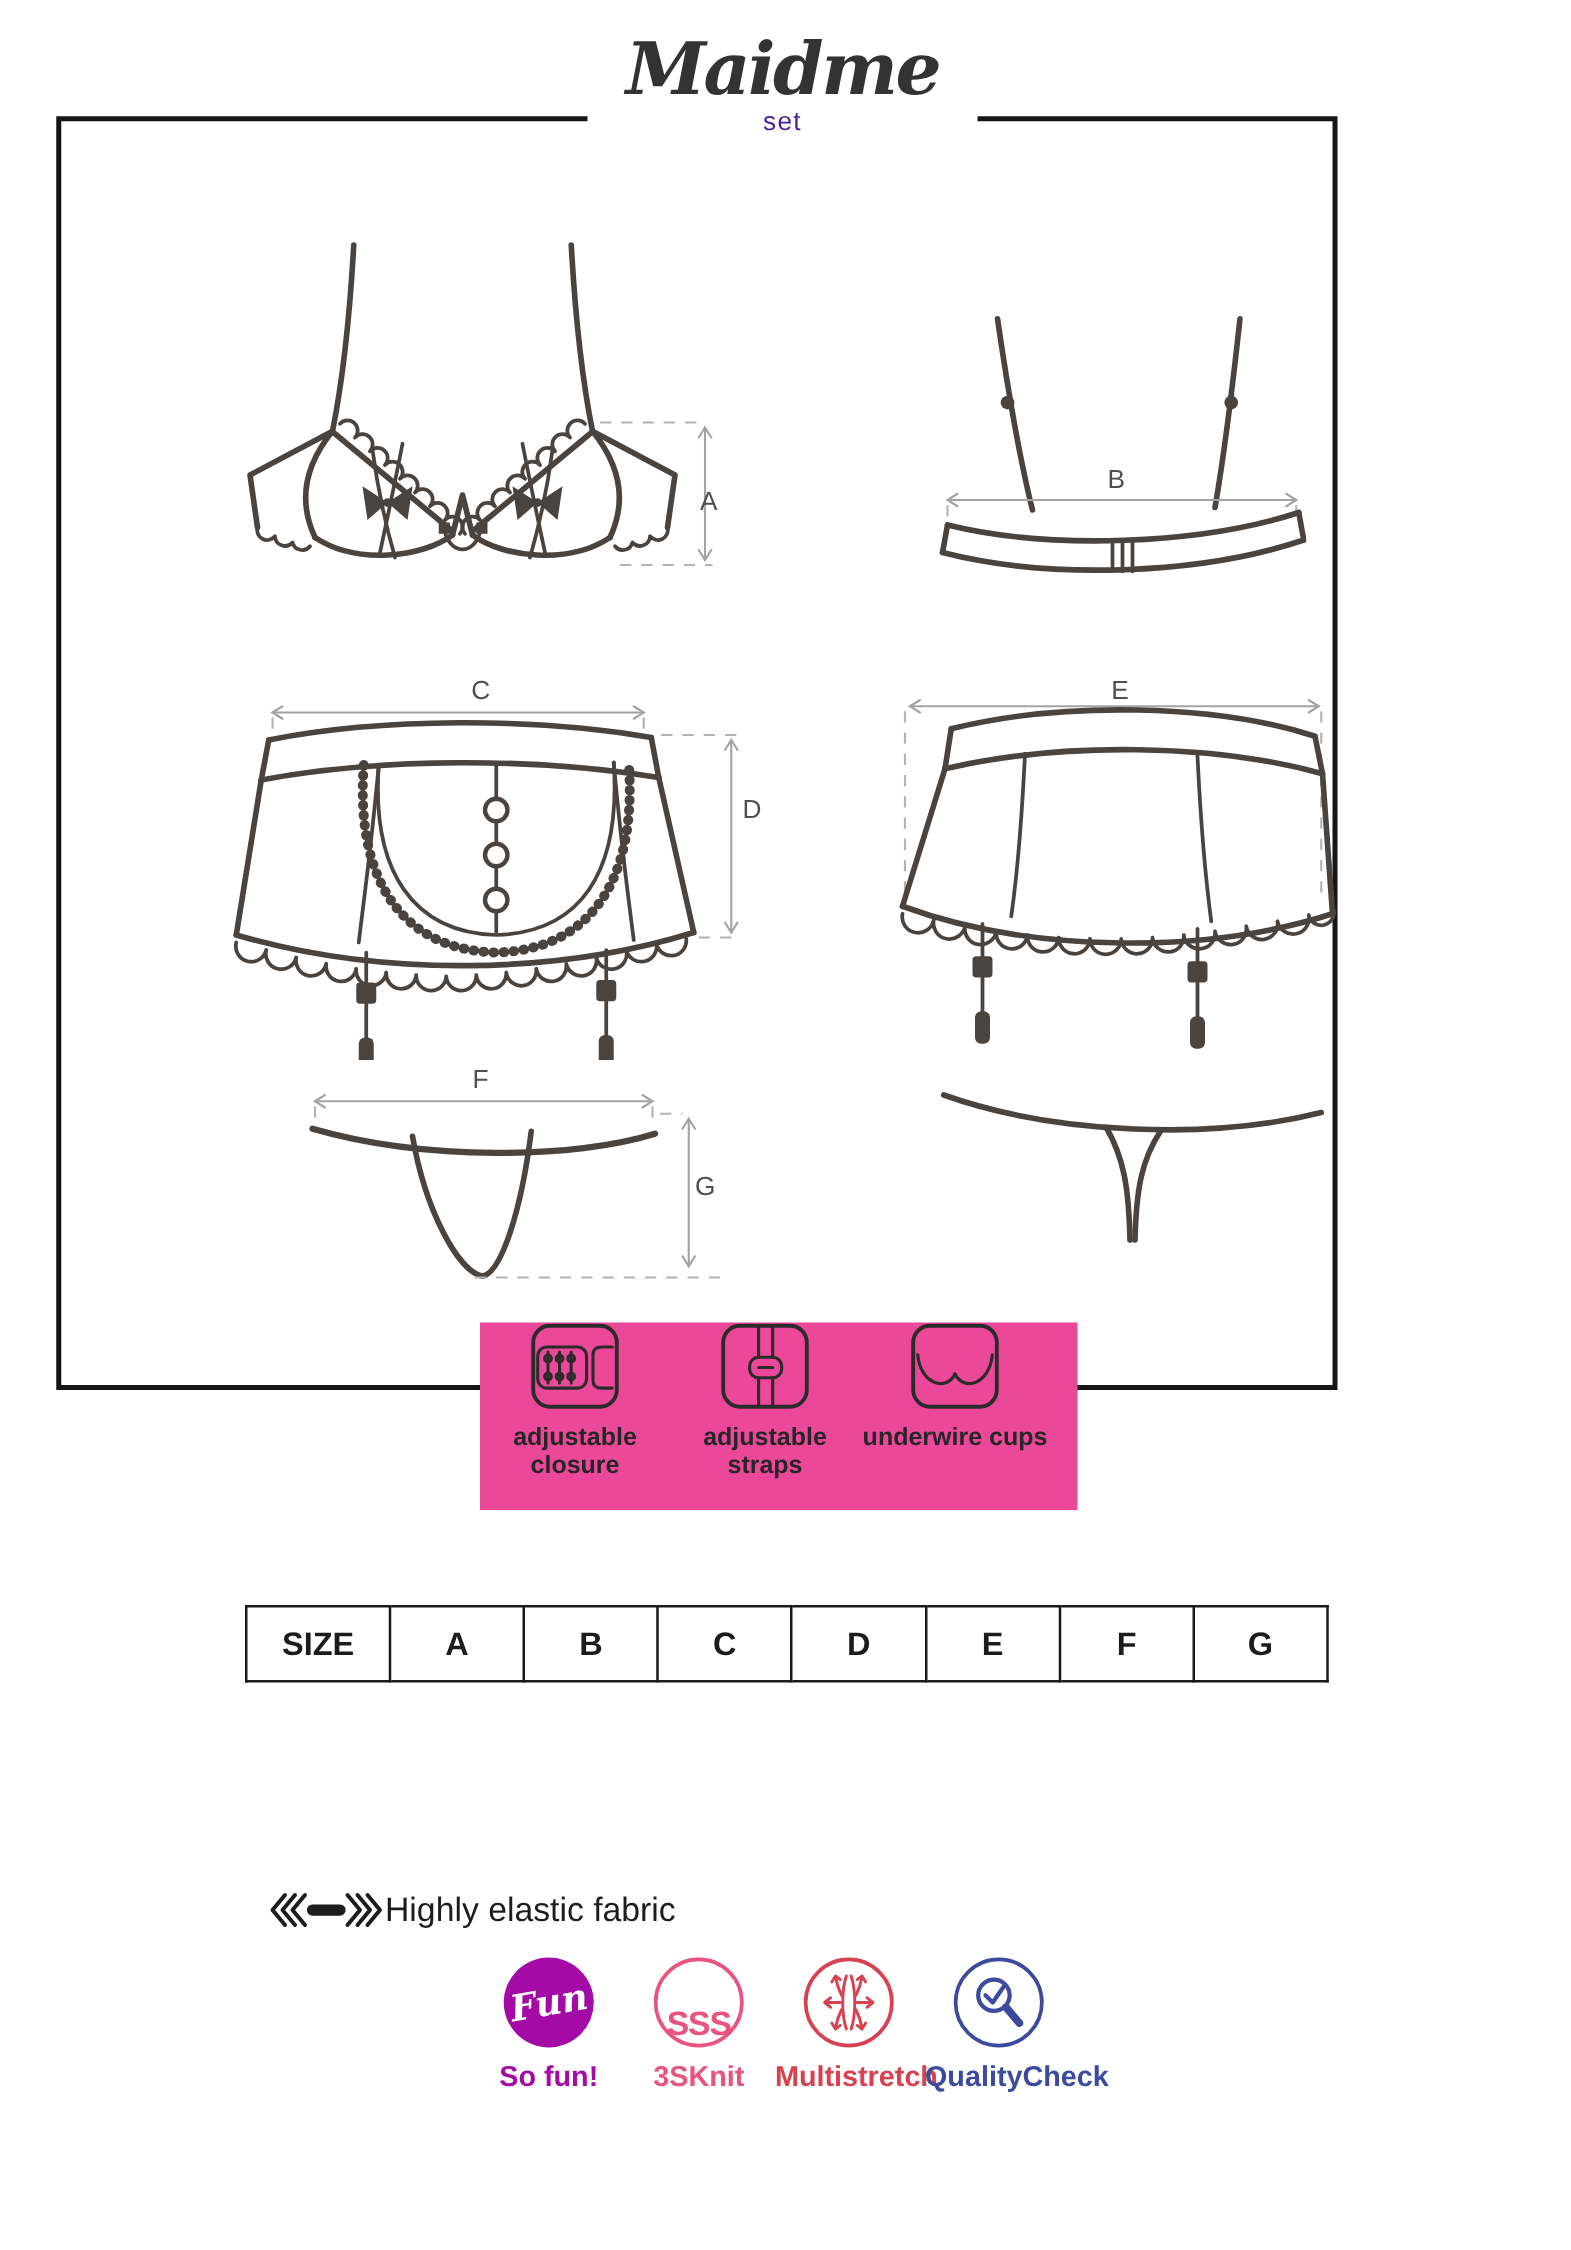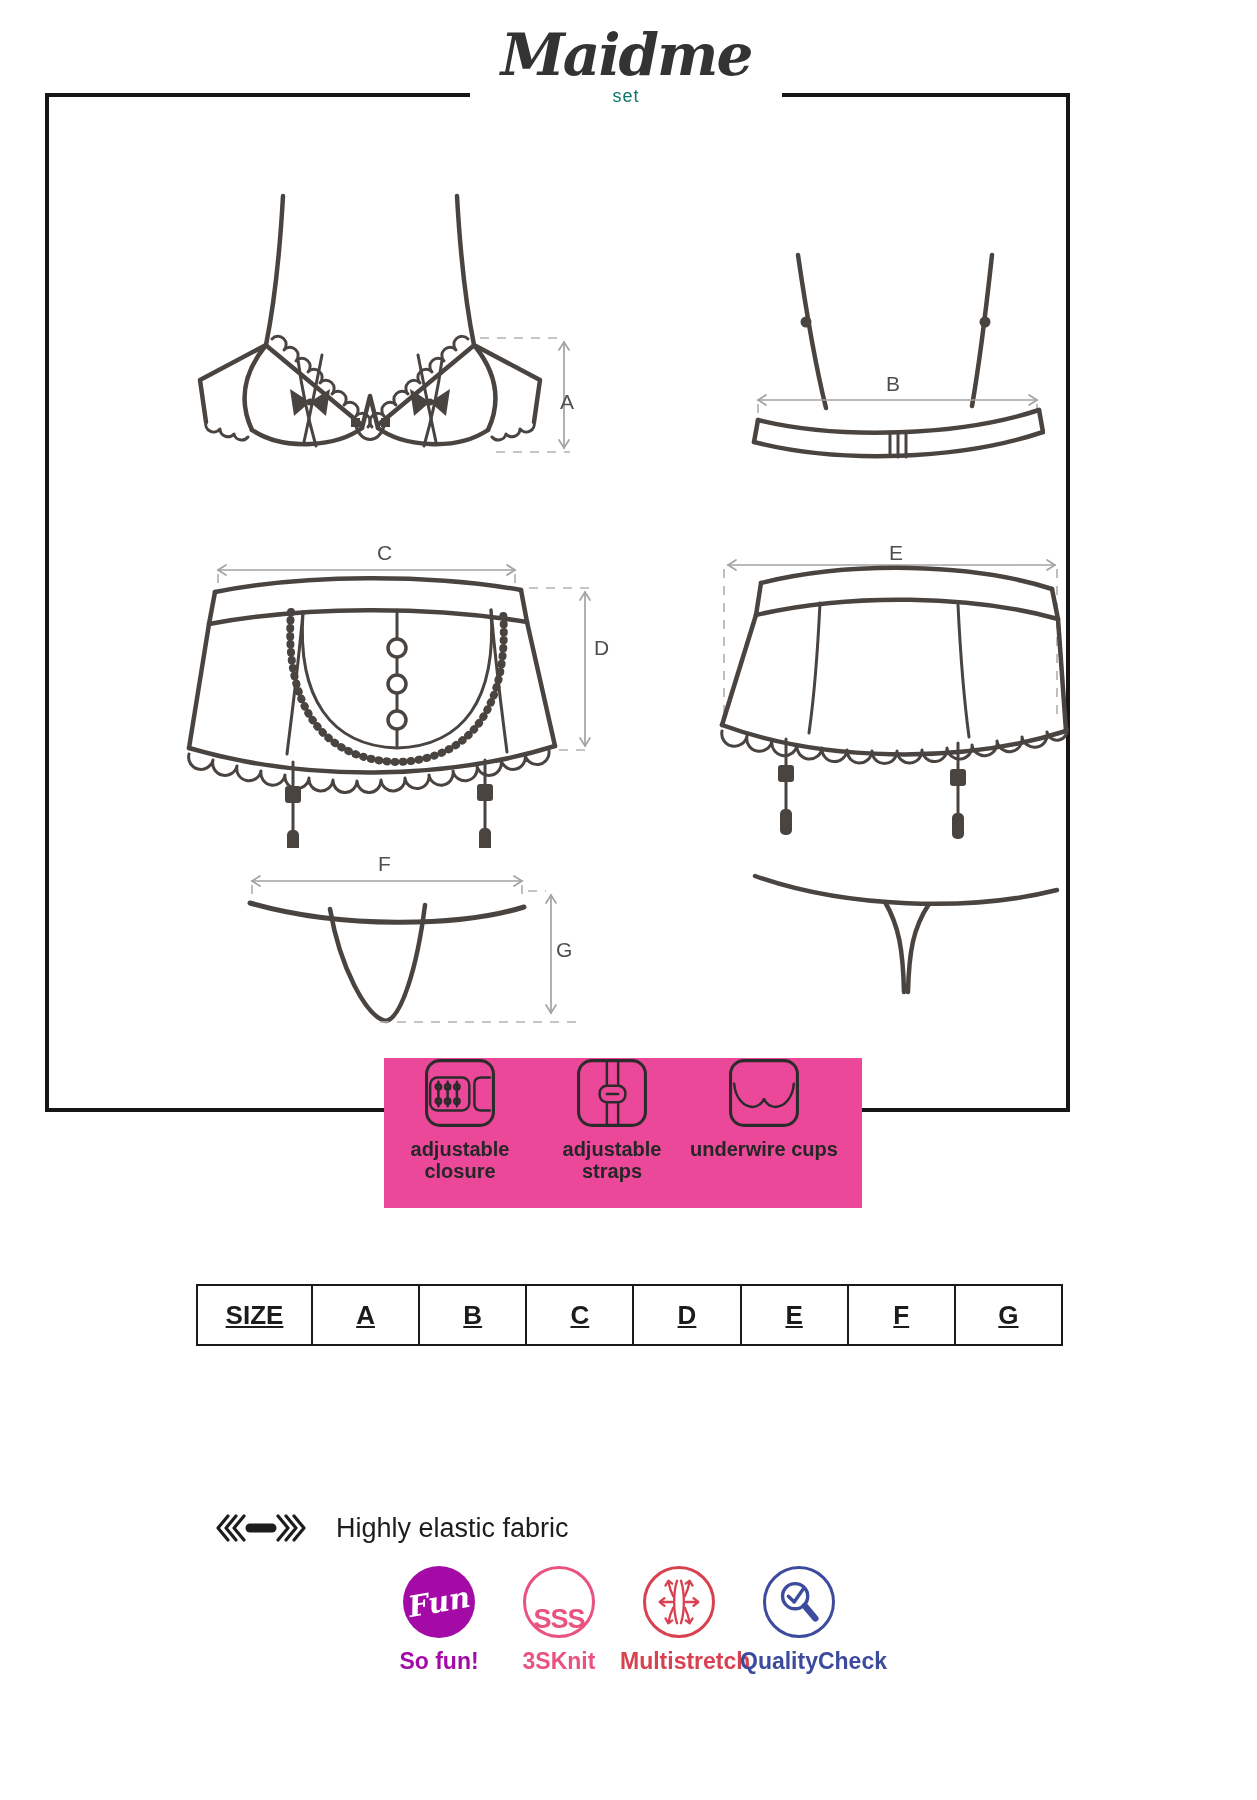--- a/index.html
+++ b/index.html
@@ -5,21 +5,21 @@
   html,body{margin:0;padding:0;background:#fff;}
   body{width:1257px;height:1800px;position:relative;font-family:"Liberation Sans",sans-serif;color:#1c1c1c;}
   .abs{position:absolute;}
 
   
   .frame{left:45px;top:93px;width:1017px;height:1011px;border:4px solid #161616;}
 
   
   .brand{left:470px;top:26px;width:312px;height:112px;background:#fff;text-align:center;z-index:3;}
   .brand-name{font-family:"DejaVu Serif",serif;font-style:italic;font-weight:bold;font-size:58px;color:#333;line-height:1.0;letter-spacing:-2px;}
-  .brand-sub{font-size:18px;color:#0f766e;margin-top:2px;letter-spacing:1px;}
+  .brand-sub{font-size:21px;color:#4c1d95;margin-top:2px;letter-spacing:1px;}
 
   
   .g{stroke:#4a4440;stroke-width:4.5;fill:none;stroke-linecap:round;stroke-linejoin:round;}
   .g3{stroke:#4a4440;stroke-width:3;fill:none;stroke-linecap:round;stroke-linejoin:round;}
   .gf{fill:#4a4440;stroke:none;}
   .wht{fill:#fff;stroke:#4a4440;stroke-width:3.5;}
   .lace{stroke:#4a4440;stroke-width:8;fill:none;stroke-linecap:round;stroke-dasharray:0.5 7.5;}
   .dim{stroke:#a3a3a3;stroke-width:1.7;fill:none;stroke-linecap:round;}
   .dsh{stroke:#b3b3b3;stroke-width:1.7;fill:none;stroke-dasharray:9 8;}
   .dimlabel{position:absolute;font-size:21px;color:#4f4f4f;z-index:2;}
@@ -27,27 +27,27 @@
   
   .features{left:384px;top:1058px;width:478px;height:150px;background:#ec4899;z-index:3;display:flex;}
   .feature{width:152px;text-align:center;}
   .ic{stroke:#2b2b2b;stroke-width:3;fill:none;stroke-linecap:round;stroke-linejoin:round;}
   .ic2{stroke:#2b2b2b;stroke-width:2.4;fill:none;stroke-linecap:round;stroke-linejoin:round;}
   .feature-label{font-size:20px;font-weight:bold;color:#262626;line-height:1.12;margin-top:6px;}
 
   
   table.size{left:196px;top:1284px;position:absolute;border-collapse:collapse;width:867px;table-layout:fixed;}
   table.size th,table.size td{border:2px solid #1a1a1a;text-align:center;vertical-align:middle;}
-  table.size th{font-size:26px;font-weight:bold;height:56px;text-decoration:underline;}
+  table.size th{font-size:26px;font-weight:bold;height:56px;}
   table.size td{font-size:25px;font-weight:400;height:62px;}
   table.size td.rowhead{font-weight:bold;font-size:26px;}
   col.c-size{width:115px;}
 
   
-  .elastic{left:214px;top:1512px;display:flex;align-items:flex-end;gap:28px;z-index:2;}
+  .elastic{left:214px;top:1512px;display:flex;align-items:flex-end;gap:0;z-index:2;}
   .elastic-text{font-size:27px;color:#1d1d1d;}
   .el{stroke:#1d1d1d;stroke-width:3.2;fill:none;stroke-linecap:round;stroke-linejoin:round;}
 
   
   .badges{left:380px;top:1566px;width:478px;display:flex;justify-content:space-between;z-index:2;}
   .badge{width:118px;text-align:center;}
   .badge-circle{width:72px;height:72px;border-radius:50%;margin:0 auto;display:flex;align-items:center;justify-content:center;box-sizing:border-box;}
   .badge-outline{border:3px solid;}
   .badge-label{display:block;font-size:23px;font-weight:bold;margin-top:10px;}
   .fun-text{font-family:"DejaVu Serif",serif;font-style:italic;font-weight:bold;font-size:29px;color:#fff;transform:rotate(-10deg);}

